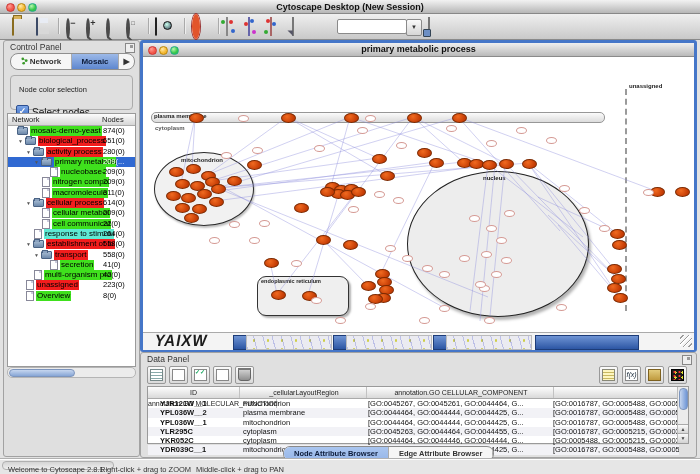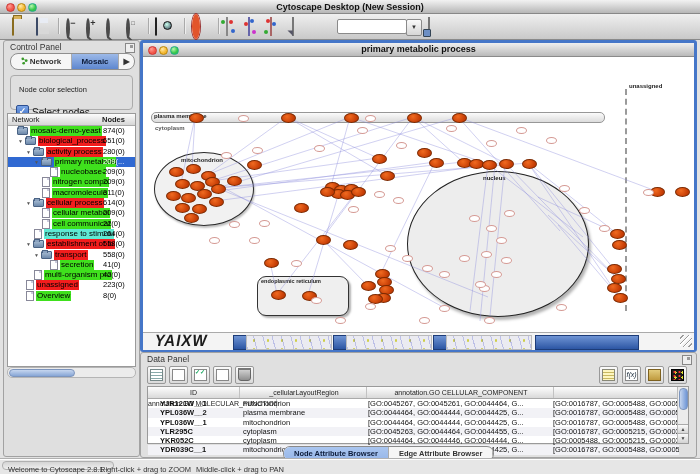--- a/index.html
+++ b/index.html
@@ -49,21 +49,21 @@
   .tree-glyph{display:inline-block;width:7px;height:8px;margin-right:2px;vertical-align:-1px;}
   #cp-group{position:absolute;left:6px;top:34px;width:121px;height:33px;border:1px solid #ababab;border-radius:4px;}
   #cp-legend{position:absolute;left:12px;top:28px;font-size:7.5px;color:#222;background:#dfdfdf;padding:0 3px;margin-top:16px;}
   #cp-combo{position:absolute;left:13px;top:42px;width:108px;height:15px;background:linear-gradient(#fff,#dcdcdc);border:1px solid #979797;border-radius:4px;font-size:8px;line-height:15px;color:#111;text-align:center;}
   #cp-combo .stepper{position:absolute;right:0;top:0;width:13px;height:15px;background:linear-gradient(#8fb3e8,#4d7cc8);border-left:1px solid #777;border-radius:0 4px 4px 0;color:#fff;font-size:5px;line-height:7px;text-align:center;}
   #cp-check{position:absolute;left:12px;top:64px;width:11px;height:11px;background:linear-gradient(#7aa4e6,#3f6fc4);border:1px solid #2c4f92;border-radius:2px;color:#fff;font-size:9px;line-height:11px;text-align:center;font-weight:bold;}
   #cp-check-label{position:absolute;left:28px;top:66px;font-size:10px;font-weight:normal;color:#111;}
   #tree-wrap{position:absolute;left:3px;top:72px;width:127px;height:252px;background:#fff;border:1px solid #9a9a9a;}
   #tree-head{position:absolute;left:0;top:0;width:100%;height:11px;background:linear-gradient(#fcfcfc,#d6d6d6);border-bottom:1px solid #aaa;font-size:7.5px;color:#222;}
   #tree-head .h1{position:absolute;left:4px;top:1px;}
-  #tree-head .h2{position:absolute;left:94px;top:1px;font-weight:bold;}
+  #tree-head .h2{position:absolute;left:94px;top:1px;}
   #tree-rows{position:absolute;left:0;top:12px;width:100%;}
   .trow{position:relative;height:10.3px;line-height:10.3px;white-space:nowrap;overflow:hidden;font-size:8px;color:#000;}
   .trow.sel{background:#3069d2;}
   .trow.sel .tcount{color:#fff;}
   .tarrow{display:inline-block;width:7px;font-size:5px;color:#555;vertical-align:middle;}
   .ticon{display:inline-block;width:9px;height:7px;margin-right:2px;vertical-align:middle;position:relative;}
   .ticon.folder{background:linear-gradient(#a8bdd4,#6d89ab);border:1px solid #4a6384;border-radius:1px;height:6px;}
   .ticon.folder:before{content:"";position:absolute;left:0;top:-2px;width:4px;height:2px;background:#8aa2bf;border:1px solid #4a6384;border-bottom:none;}
   .ticon.file{background:#fff;border:1px solid #889;width:6px;height:8px;margin-left:1px;}
   .ticon.file:before{content:"";position:absolute;right:0;top:0;width:2px;height:2px;background:#ccd;}

